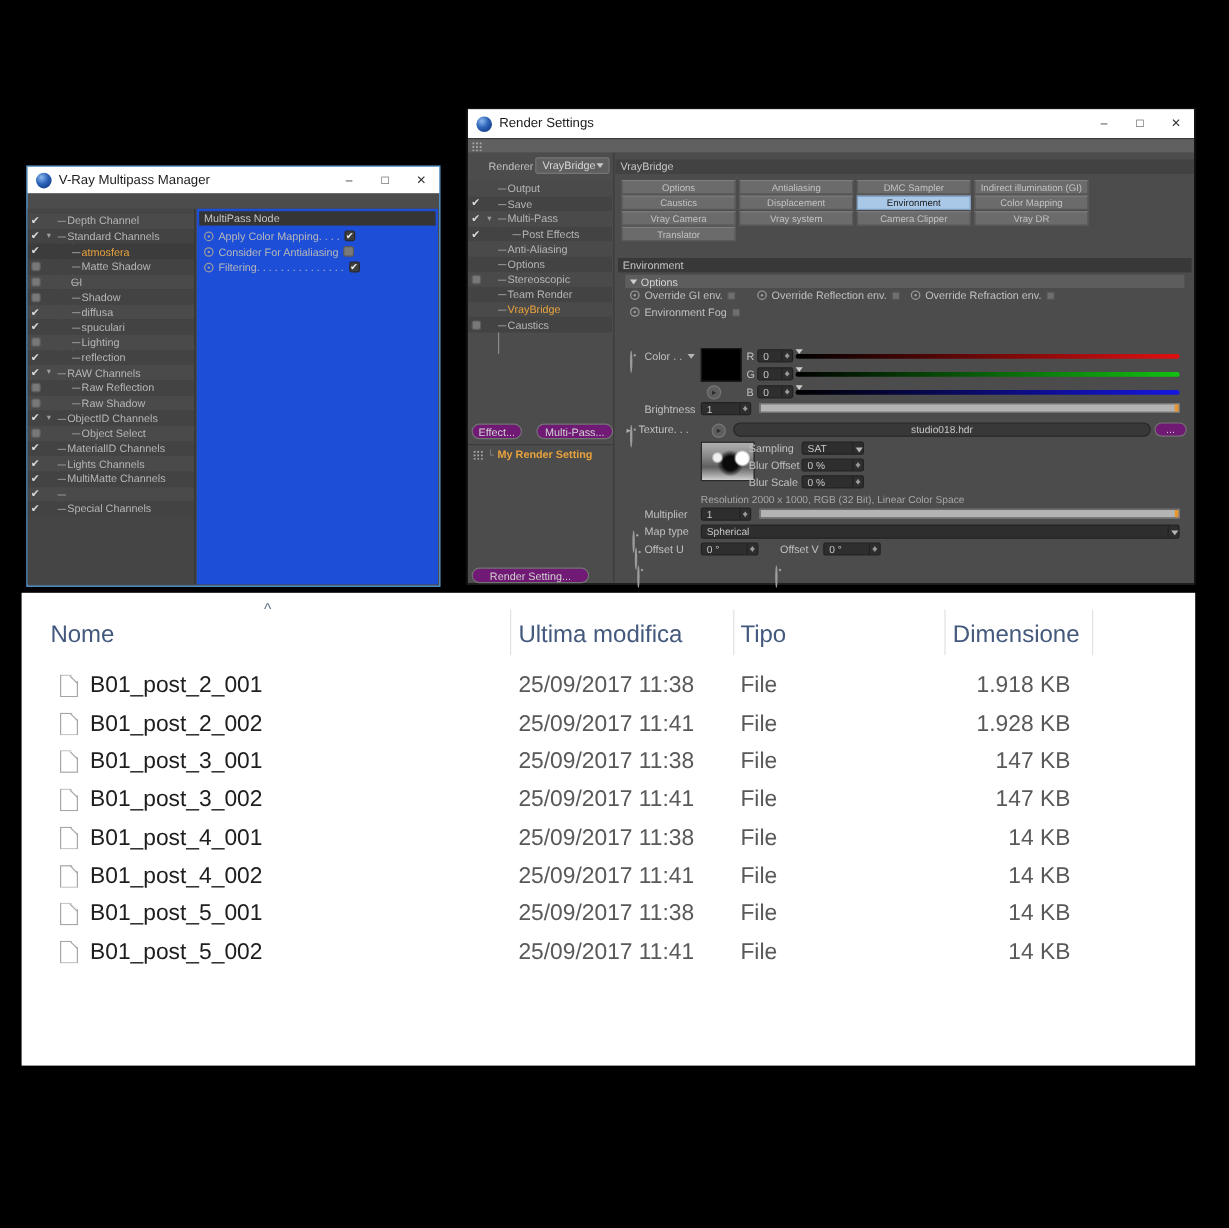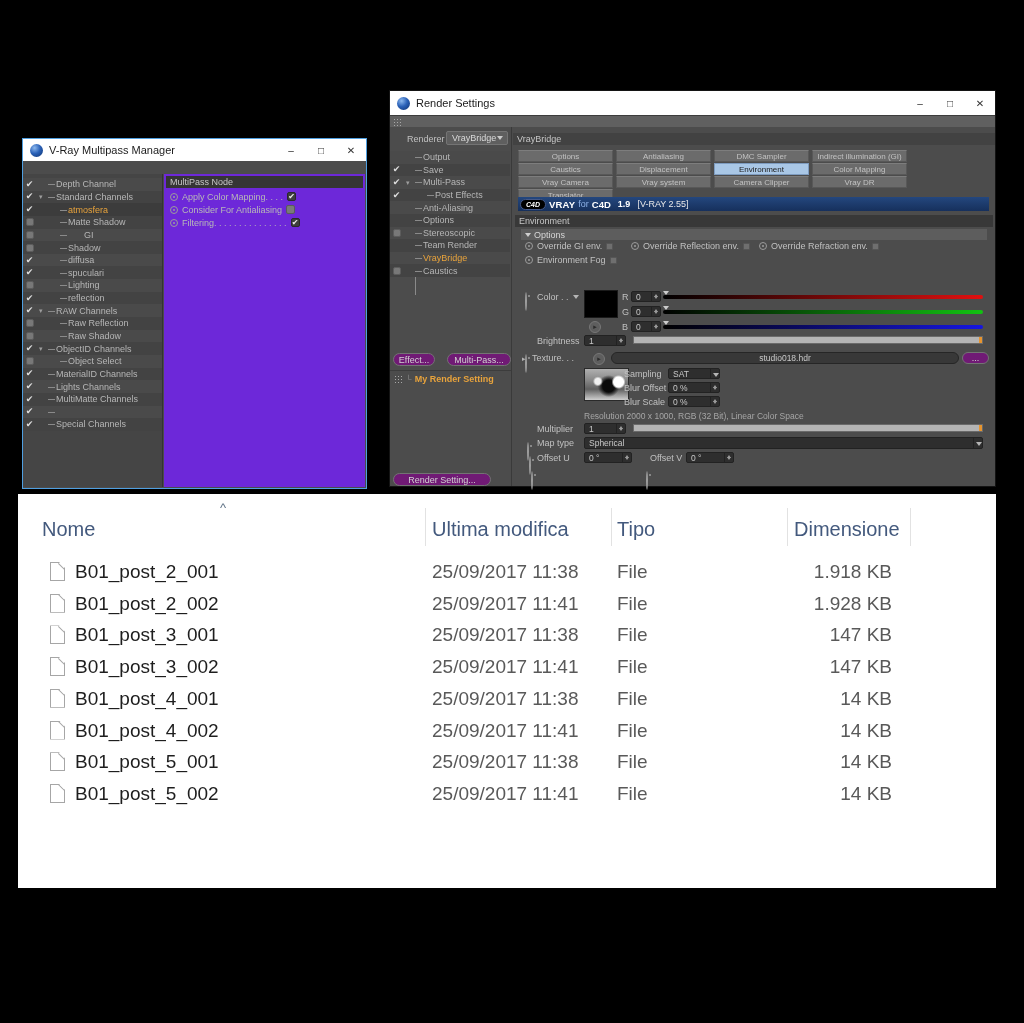--- a/index.html
+++ b/index.html
@@ -53,21 +53,21 @@
 .grad-g{background:linear-gradient(90deg,#000,#12c212)}
 .grad-b{background:linear-gradient(90deg,#000,#1616e0)}
 .hslider{position:absolute;height:8px;background:#b4b4b4;border:1px solid #6a6a6a}
 .hslider::after{content:"";position:absolute;right:0;top:0;bottom:0;width:3px;background:#e8952e}
 .circbtn{position:absolute;width:12px;height:12px;border-radius:50%;background:#5e5e5e;border:1px solid #777;
  display:flex;align-items:center;justify-content:center;color:#2b2b2b;font-size:7px}
 
 #mp-win{left:22px;top:138px;width:345px;height:351px;border:1px solid #4f9fe0}
 #mp-tree-pane{position:absolute;left:0;top:35px;width:140px;bottom:1px;background:#454545;border-right:1px solid #333;overflow:hidden}
 #mp-tree{position:absolute;left:0;top:4px;right:0}
-#mp-node{position:absolute;left:141px;top:35px;right:1px;bottom:1px;background:#6d28d9}
+#mp-node{position:absolute;left:141px;top:35px;right:1px;bottom:1px;background:#1d4ed8}
 #mp-node-hdr{margin:2px;height:12px;background:#353535;color:#c6c6c6;font-size:9px;display:flex;align-items:center;padding-left:4px}
 .noderow{height:13px;display:flex;align-items:center;gap:4px;padding-left:6px;font-size:9px;color:#b8b8b8}
 
 #rs-win{left:389px;top:90px;width:607px;height:397px;border:1px solid #141414}
 #rs-left{position:absolute;left:0;top:36px;width:122px;bottom:0;border-right:1px solid #3a3a3a}
 #rs-right{position:absolute;left:123px;top:36px;right:0;bottom:0}
 #rs-tree{position:absolute;left:0;top:24px;right:1px}
 #rs-tabs{position:absolute;left:5px;top:23px;display:grid;grid-template-columns:repeat(4,95px);gap:1px 3px}
 .tab{height:12px;background:#6b6b6b;border:1px solid #585858;border-top-color:#7d7d7d;color:#c2c2c2;font-size:8px;
  display:flex;align-items:center;justify-content:center;white-space:nowrap;overflow:hidden}
@@ -158,21 +158,21 @@
             <span class="ckoff"></span>
           </span>
           <span class="dash" style="left: 37px;"></span>
           <span class="tlabel" style="margin-left: 45px;">Matte Shadow</span>
         </div>
         <div class="trow">
           <span class="chkcell">
             <span class="ckoff"></span>
           </span>
           <span class="dash" style="left: 37px;"></span>
-          <span class="tlabel" style="margin-left: 61px;">GI</span>
+          <span class="tlabel" style="margin-left: 36px;">GI</span>
         </div>
         <div class="trow alt">
           <span class="chkcell">
             <span class="ckoff"></span>
           </span>
           <span class="dash" style="left: 37px;"></span>
           <span class="tlabel" style="margin-left: 45px;">Shadow</span>
         </div>
         <div class="trow">
           <span class="chkcell">
@@ -403,28 +403,20 @@
         <div class="tab">Caustics</div>
         <div class="tab">Displacement</div>
         <div class="tab tabsel">Environment</div>
         <div class="tab">Color Mapping</div>
         <div class="tab">Vray Camera</div>
         <div class="tab">Vray system</div>
         <div class="tab">Camera Clipper</div>
         <div class="tab">Vray DR</div>
         <div class="tab">Translator</div>
       </div>
-    <div id="rs-banner">
-      <span class="vlogo">C4D</span>
-      <span class="b-vray">VRAY</span>
-        <span class="b-for">for</span>
-        <span class="b-c4d">C4D</span>
-      <span class="b-ver">1.9</span>
-      <span class="b-core">[V-RAY 2.55]</span>
-    </div>
     <div class="secHdr" style="left:2px;right:2px;top:88px;height:12px">Environment</div>
     <div class="subHdr" style="left:8px;right:8px;top:102px;height:11px">Options</div>
 
     <div class="ovgrp" style="left:12px;top:114px">
       <span class="adot"></span>
       <span>Override GI env.</span>
       <span class="minichk"></span>
     </div>
     <div class="ovgrp" style="left:118px;top:114px">
       <span class="adot"></span>

